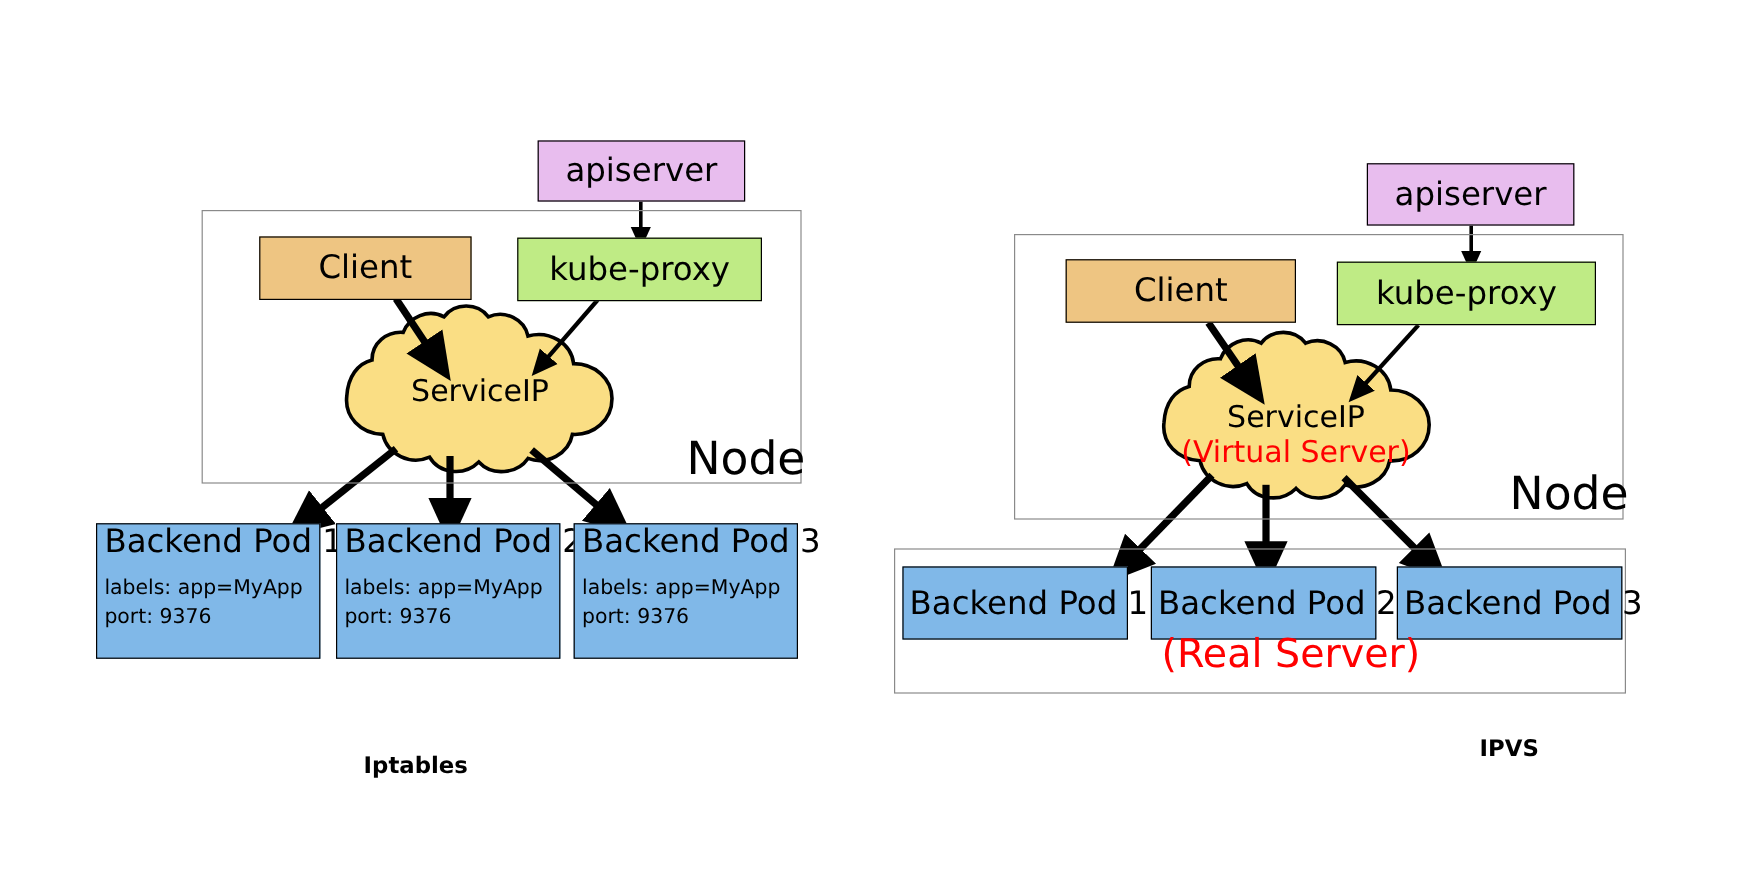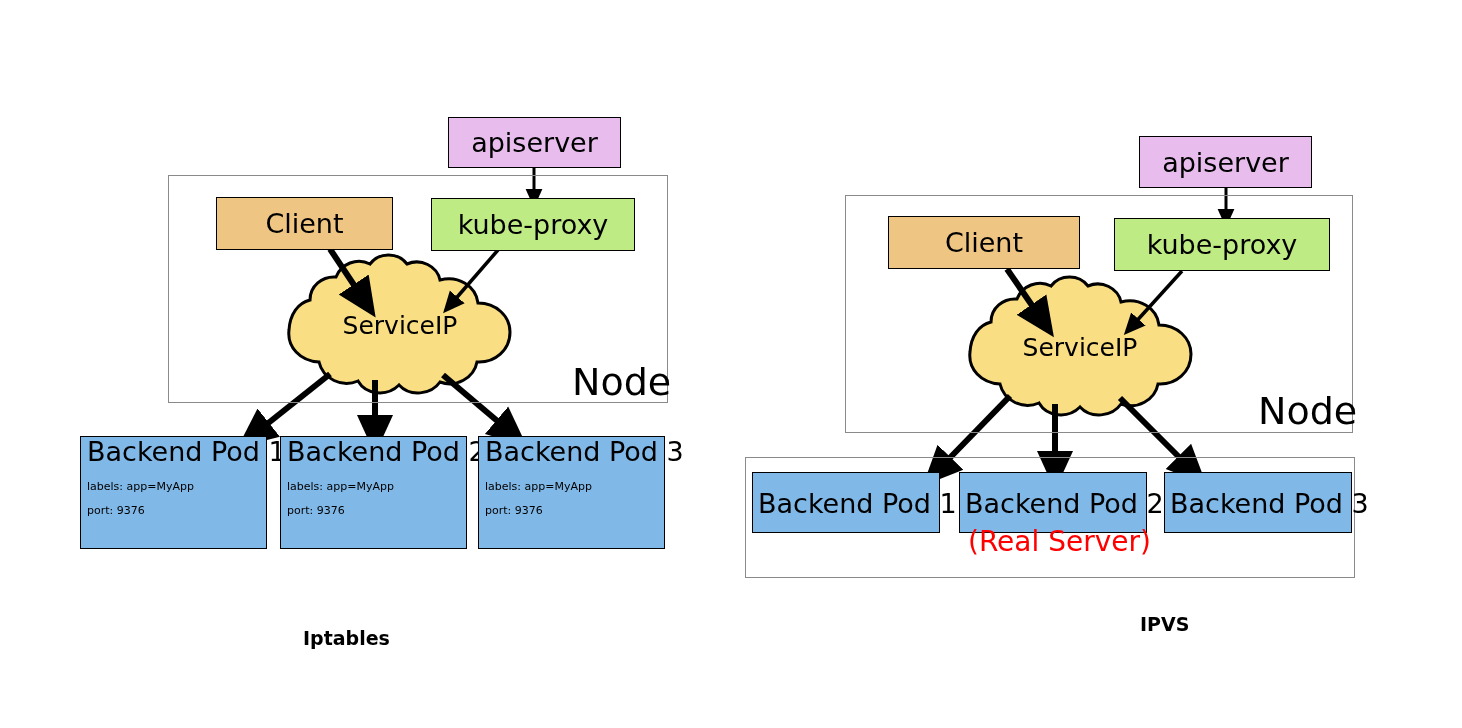--- a/index.html
+++ b/index.html
@@ -79,21 +79,21 @@
     left: 6px;
     top: -2px;
     font-size: 27px;
     line-height: 1.25;
     white-space: nowrap;
     color: #000;
   }
   .pod-multi .pod-line {
     position: absolute;
     left: 6px;
-    font-size: 11px;
+    font-size: 17px;
     line-height: 1.2;
     white-space: nowrap;
     color: #000;
   }
   .pod-simple {
     position: absolute;
     box-sizing: border-box;
     border: 1.6px solid #000;
     background: #80b8e8;
     overflow: visible;
@@ -242,33 +242,34 @@
   <div class="box box-client" style="left:888px; top:216px; width:192px; height:53px; font-size:27px;">
     <span>Client</span>
   </div>
 
   <div class="box box-proxy" style="left:1114px; top:218px; width:216px; height:53px; font-size:27px;">
     <span>kube-proxy</span>
   </div>
 
   <div class="cloud-text" style="left:968px; top:334px; width:224px;">
     <div class="l1 black">ServiceIP</div>
+    <div class="l2 red">(Virtual Server)</div>
   </div>
 
   <div class="label-plain label-node" style="left:1258px; top:392px;">Node</div>
 
   <div class="node-frame" style="left:745px; top:457px; width:610px; height:121px;"></div>
 
   <div class="pod-simple" style="left:752px; top:472px; width:188px; height:61px;">
     <div class="pod-title">Backend Pod 1</div>
   </div>
   <div class="pod-simple" style="left:959px; top:472px; width:188px; height:61px;">
     <div class="pod-title">Backend Pod 2</div>
   </div>
   <div class="pod-simple" style="left:1164px; top:472px; width:188px; height:61px;">
     <div class="pod-title">Backend Pod 3</div>
   </div>
 
-  <div class="label-red" style="left:968px; top:528px; font-size:28px; line-height:1;">(Real Server)</div>
-
-  <div class="label-plain label-caption" style="left:1140px; top:615px;text-align:center;">IPVS</div>
+  <div class="label-red" style="left:968px; top:528px; font-size:33px; line-height:1;">(Real Server)</div>
+
+  <div class="label-plain label-caption" style="left:1233px; top:615px;text-align:center;">IPVS</div>
 
 </div>
 
 </body></html>

